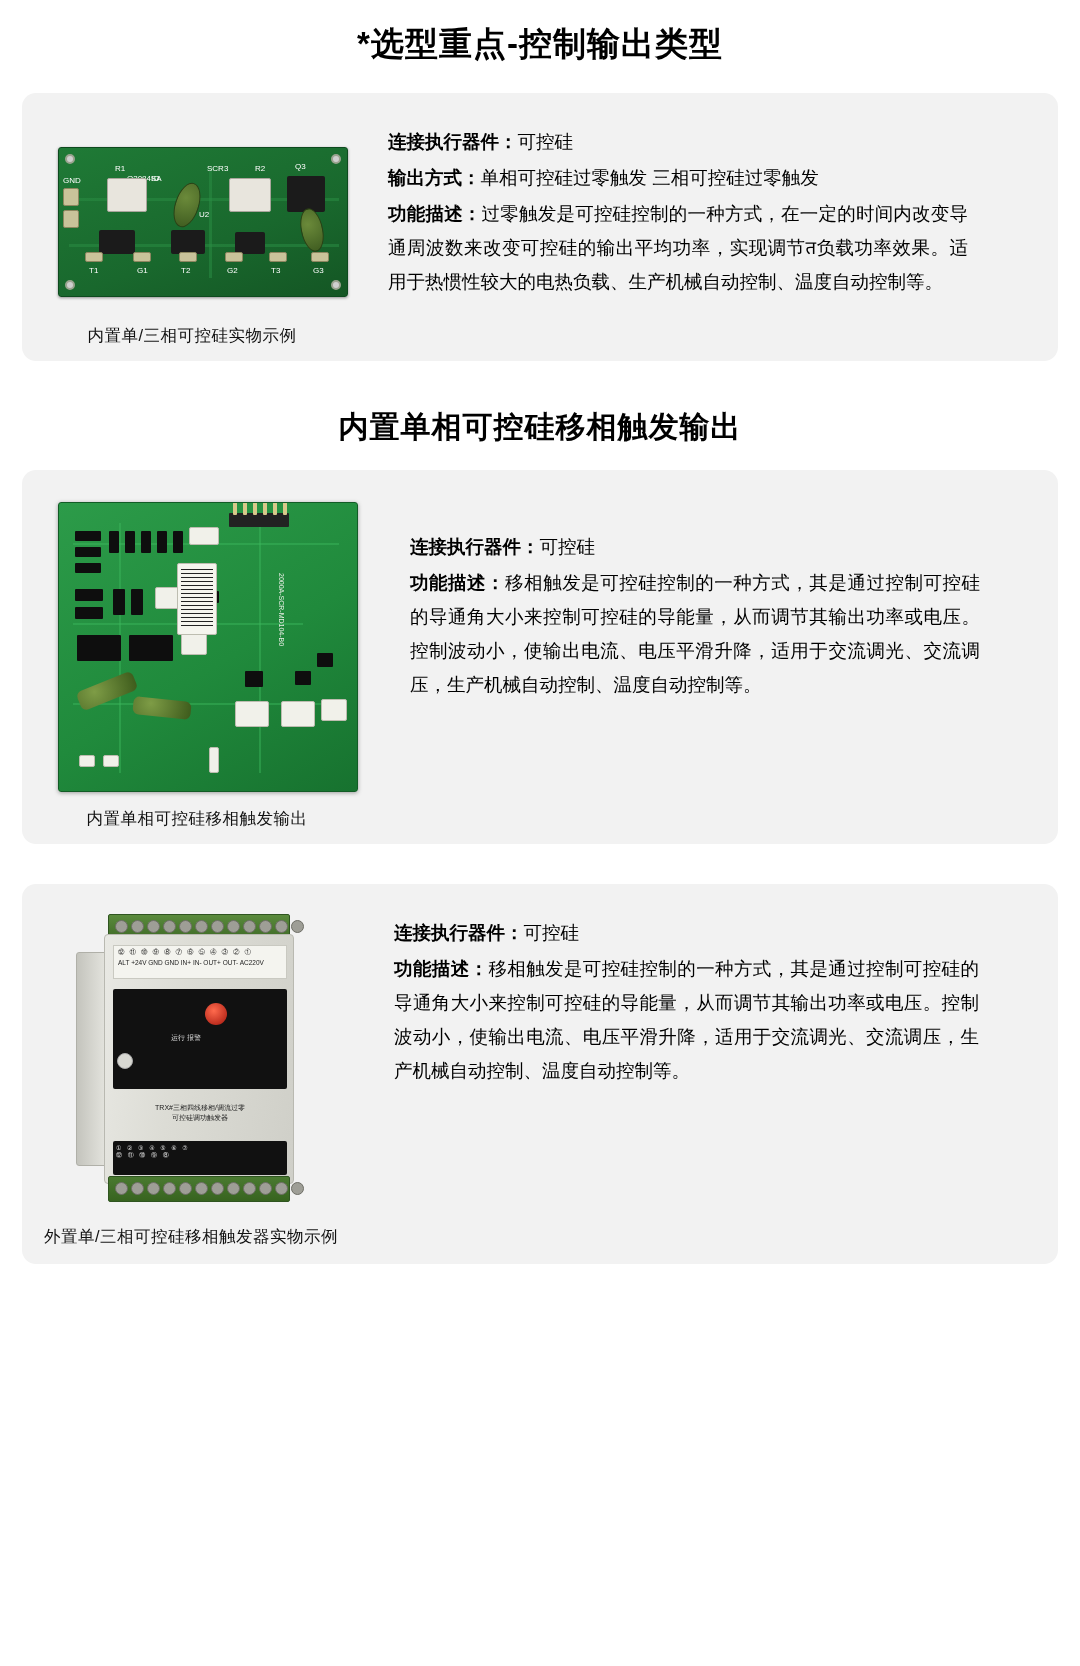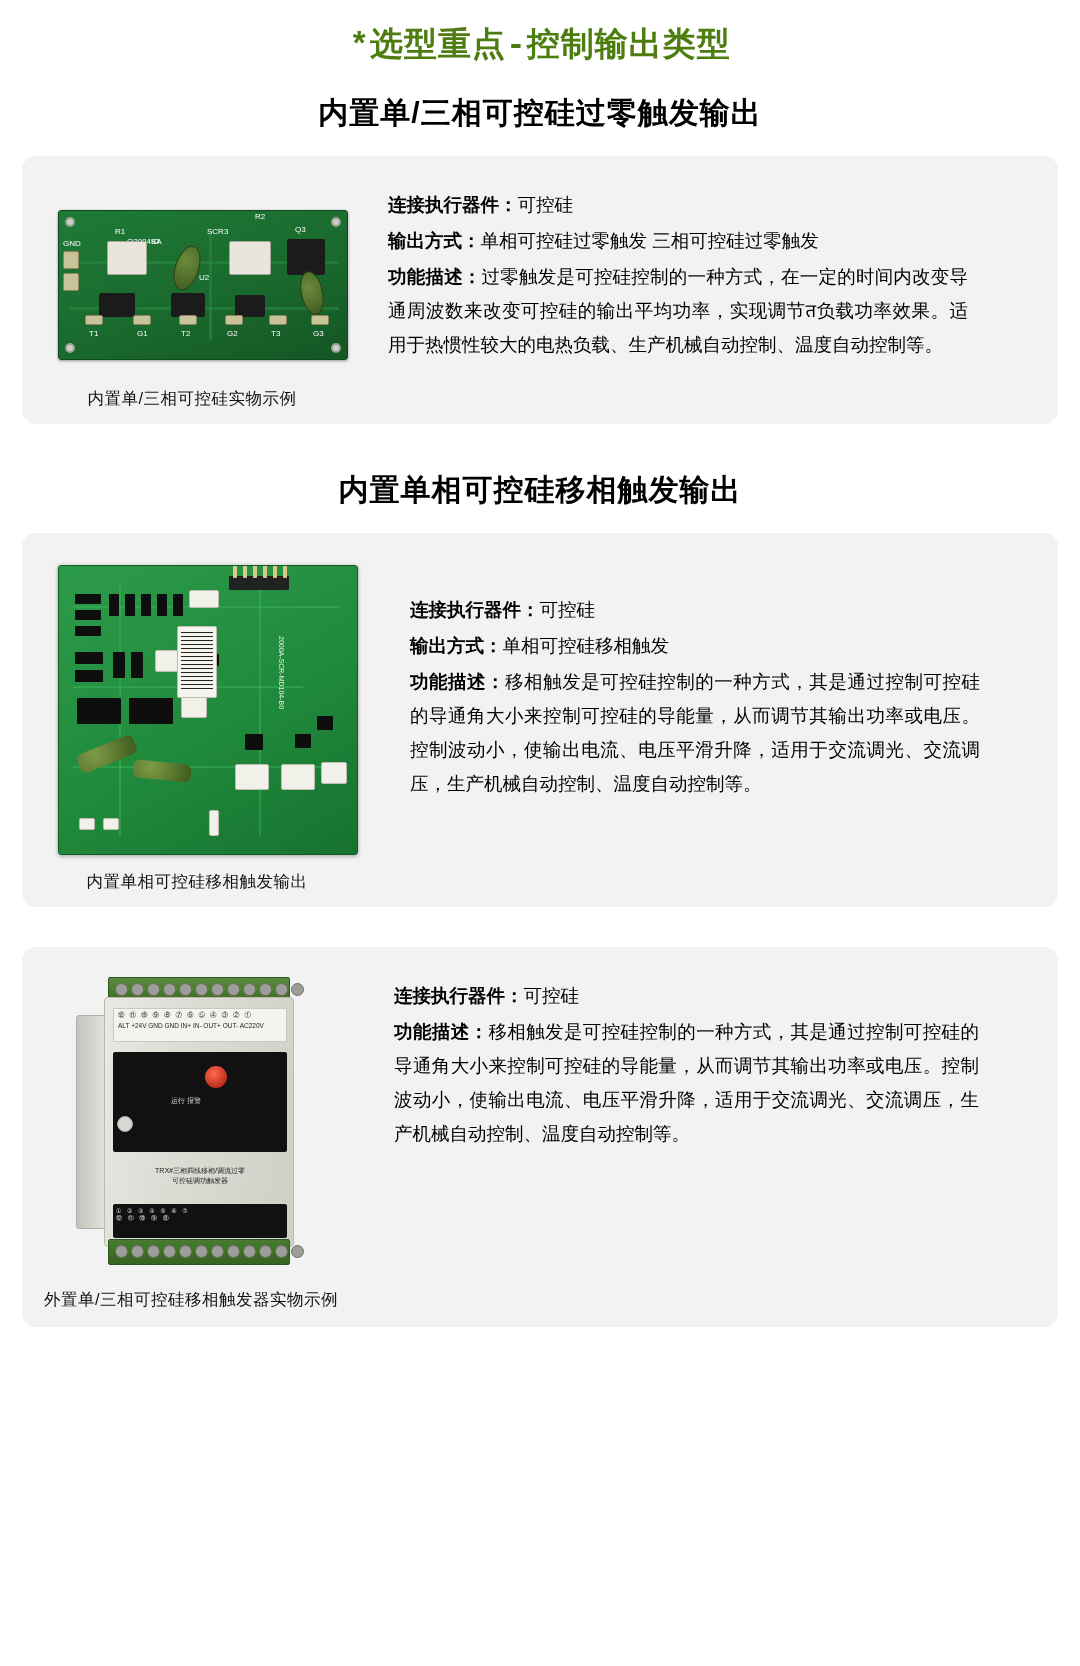--- a/index.html
+++ b/index.html
@@ -15,22 +15,21 @@
     color: #000000;
     position: relative;
     overflow: hidden;
   }
   .page-title {
     text-align: center;
     font-size: 33px;
     font-weight: bold;
     letter-spacing: 1px;
     margin: 22px 0 0 0;
-    color: #4d7c0f;
-    font-family: Liberation Mono, monospace;
+    color: #000000;
   }
   .section {
     margin-top: 26px;
   }
   .section-title {
     text-align: center;
     font-size: 30px;
     font-weight: bold;
     letter-spacing: 1px;
     color: #000;
@@ -213,41 +212,40 @@
     position:absolute;left:66px;top:150px;width:16px;height:16px;border-radius:50%;
     background:#d8d8d2;border:1px solid #aaa;
   }
 </style>
 </head>
 <body>
 
 <h1 class="page-title">*选型重点-控制输出类型</h1>
 
 <div class="section">
-  <div class="section-title">内置单/三相可控硅过零触发输出</div>
 
   <div class="card">
     <div class="card-left">
 
       <div class="pcb1" style="margin:40px 0 0 22px;">
         <div class="trace" style="left:10px;top:50px;width:270px;height:3px;"></div>
         <div class="trace" style="left:10px;top:96px;width:270px;height:3px;"></div>
         <div class="trace" style="left:150px;top:20px;width:3px;height:110px;"></div>
 
         <div class="hole" style="left:6px;top:6px;"></div>
         <div class="hole" style="left:272px;top:6px;"></div>
         <div class="hole" style="left:6px;top:132px;"></div>
         <div class="hole" style="left:272px;top:132px;"></div>
 
         <span class="silk" style="left:4px;top:28px;text-align:right;">GND</span>
         <span class="silk" style="left:56px;top:16px;">R1</span>
         <span class="silk" style="left:92px;top:14px;margin-top:12px;">IO</span>
         <span class="silk" style="left:68px;top:26px;">Q3084SA</span>
         <span class="silk" style="left:148px;top:16px;">SCR3</span>
-        <span class="silk" style="left:196px;top:1px;">R2</span>
+        <span class="silk" style="left:196px;top:16px;">R2</span>
         <span class="silk" style="left:236px;top:14px;">Q3</span>
         <span class="silk" style="left:246px;top:76px;">R</span>
         <span class="silk" style="left:140px;top:62px;">U2</span>
 
         <span class="silk" style="left:30px;top:118px;">T1</span>
         <span class="silk" style="left:78px;top:118px;">G1</span>
         <span class="silk" style="left:122px;top:118px;">T2</span>
         <span class="silk" style="left:168px;top:118px;">G2</span>
         <span class="silk" style="left:212px;top:118px;">T3</span>
         <span class="silk" style="left:254px;top:118px;text-align:right;">G3</span>
@@ -353,23 +351,20 @@
         <div class="white" style="left:150px;top:244px;width:10px;height:26px;"></div>
       </div>
 
       <div class="caption" style="margin-top:16px;">内置单相可控硅移相触发输出</div>
     </div>
 
     <div class="card-right" style="padding-left:52px;padding-top:46px;">
       <div class="spec-row">
         <span class="spec-label">连接执行器件：</span><span>可控硅</span>
       </div>
-      <div class="spec-row">
-        <span class="spec-label">输出方式：</span><span>单相可控硅移相触发</span>
-      </div>
       <div class="spec-desc" style="max-width:570px;">
         <span class="spec-label">功能描述：</span><span>移相触发是可控硅控制的一种方式，其是通过控制可控硅的导通角大小来控制可控硅的导能量，从而调节其输出功率或电压。控制波动小，使输出电流、电压平滑升降，适用于交流调光、交流调压，生产机械自动控制、温度自动控制等。</span>
       </div>
     </div>
   </div>
 </div>
 
 <div class="section" style="margin-top:40px;">
 
   <div class="card" style="min-height:380px;">

